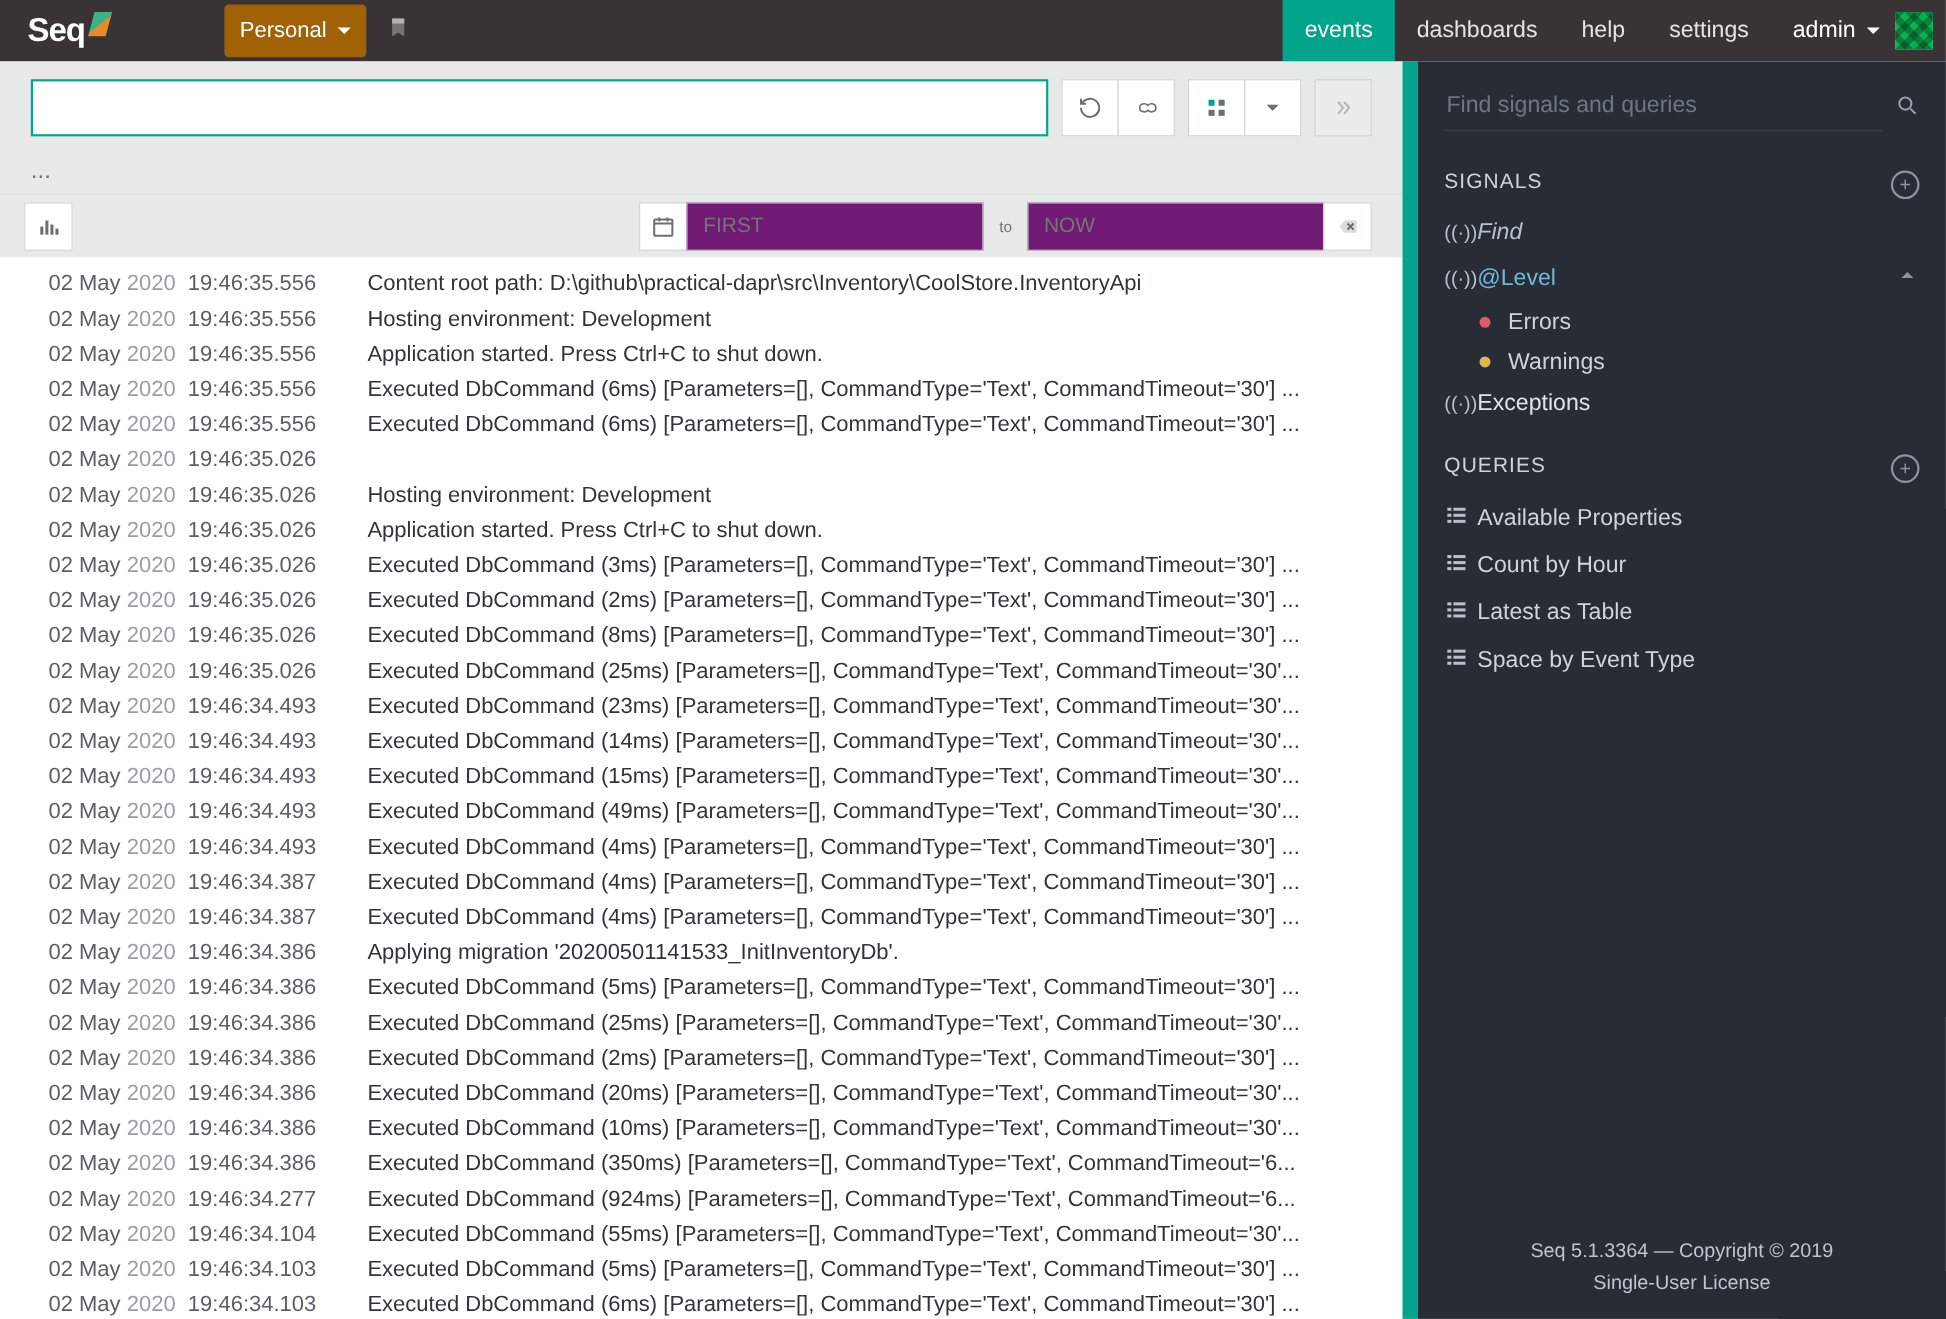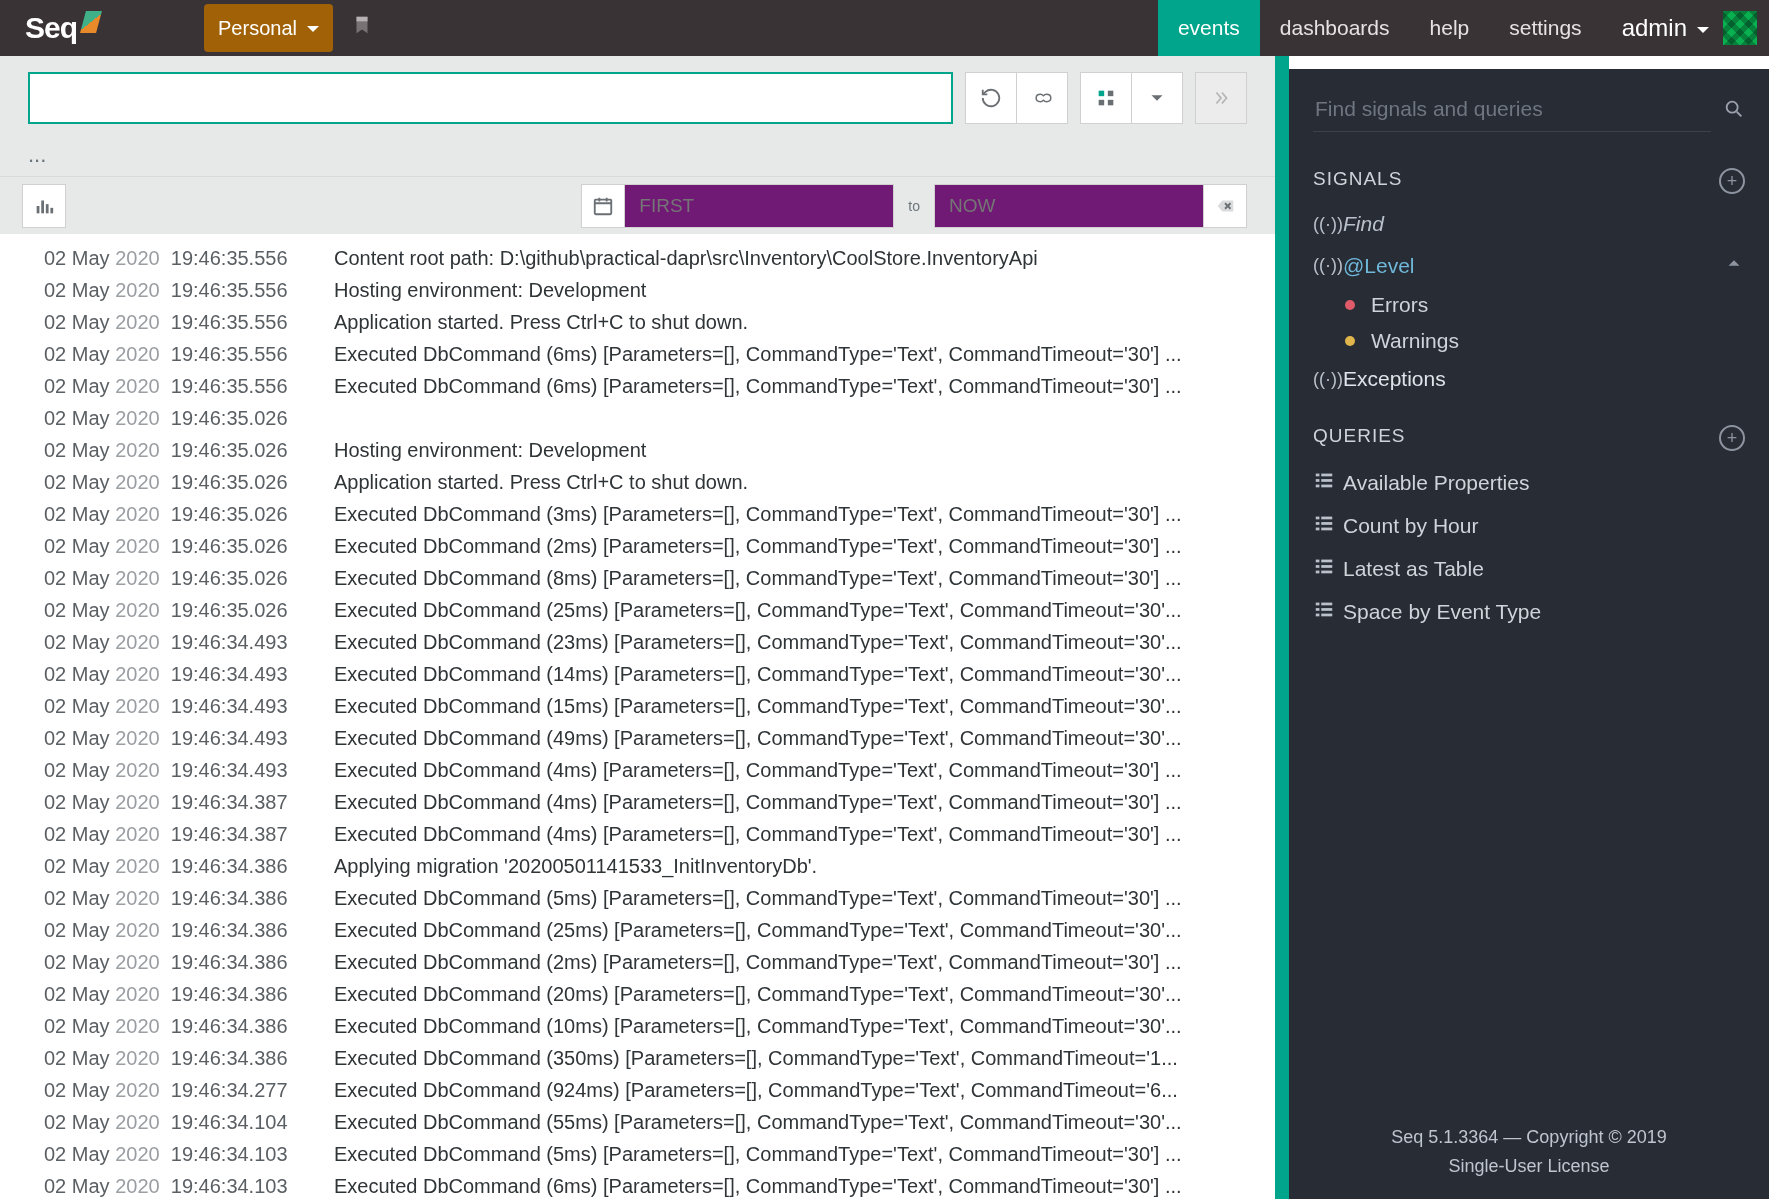--- a/index.html
+++ b/index.html
@@ -12,30 +12,30 @@
   background:linear-gradient(135deg,#3fb088 50%,#e88a2a 50%); }
 .ws-pill { margin-left:105px; height:48px; padding:0 14px; background:#a16207; border-radius:4px;
   display:flex; align-items:center; font-size:20px; cursor:pointer; }
 .chev-down::after { content:""; display:inline-block; margin-left:10px; border:6px solid transparent;
   border-top-color:#fff; transform:translateY(3px); }
 .bookmark-btn { margin-left:18px; color:#b8b1b4; font-size:22px; cursor:pointer; }
 .nav { margin-left:auto; display:flex; align-items:center; height:100%; }
 .nav-item { height:100%; display:flex; align-items:center; padding:0 20px; font-size:21px;
   color:#e6e2e4; cursor:pointer; }
 .nav-item.active { background:#00a58b; color:#fff; }
-.user-pill { display:flex; align-items:center; padding:0 12px 0 20px; font-size:24px; cursor:pointer; }
+.user-pill { display:flex; align-items:center; padding:0 12px 0 20px; font-size:21px; cursor:pointer; }
 .avatar { width:34px; height:34px; margin-left:14px;
   background:repeating-linear-gradient(45deg,#2fd48f 0 6px,#1f9c6b 6px 12px),
              repeating-linear-gradient(-45deg,#2fd48f 0 6px,#1f9c6b 6px 12px);
   background-blend-mode:multiply; }
 
 
 .shell { display:flex; height:calc(100% - 56px); }
 .main { flex:1; display:flex; flex-direction:column; background:#fff; min-width:0; }
-.right { width:480px; background:#272c35; color:#cfd3da; display:flex; flex-direction:column; position:relative;margin-top:13px; }
+.right { width:480px; background:#272c35; color:#cfd3da; display:flex; flex-direction:column; position:relative; }
 .right-strip { width:14px; background:#00a58b; }
 
 
 .searchrow { height:84px; background:#e7e9e8; display:flex; align-items:center; padding:0 28px; }
 .query-input { flex:1; height:52px; border:2px solid #00a58b; padding:0 12px; font-size:24px; outline:none; }
 .tb-gap { width:12px; }
 .icon-btn { width:52px; height:52px; background:#fff; border:1px solid #d0d0d0; display:flex;
   align-items:center; justify-content:center; font-size:22px; color:#6a6f73; cursor:pointer; }
 .icon-btn + .icon-btn { margin-left:-1px; }
 .icon-btn.disabled { background:#ececec; color:#b6b6b6; }
@@ -278,21 +278,21 @@
         <div class="evrow">
           <span class="dt">02 May <span class="yr">2020</span>&nbsp;&nbsp;19:46:34.386</span>
           <span class="msg">Executed DbCommand (20ms) [Parameters=[], CommandType='Text', CommandTimeout='30'...</span>
         </div>
         <div class="evrow">
           <span class="dt">02 May <span class="yr">2020</span>&nbsp;&nbsp;19:46:34.386</span>
           <span class="msg">Executed DbCommand (10ms) [Parameters=[], CommandType='Text', CommandTimeout='30'...</span>
         </div>
         <div class="evrow">
           <span class="dt">02 May <span class="yr">2020</span>&nbsp;&nbsp;19:46:34.386</span>
-          <span class="msg">Executed DbCommand (350ms) [Parameters=[], CommandType='Text', CommandTimeout='1...</span>
+          <span class="msg">Executed DbCommand (350ms) [Parameters=[], CommandType='Text', CommandTimeout='6...</span>
         </div>
         <div class="evrow">
           <span class="dt">02 May <span class="yr">2020</span>&nbsp;&nbsp;19:46:34.277</span>
           <span class="msg">Executed DbCommand (924ms) [Parameters=[], CommandType='Text', CommandTimeout='6...</span>
         </div>
         <div class="evrow">
           <span class="dt">02 May <span class="yr">2020</span>&nbsp;&nbsp;19:46:34.104</span>
           <span class="msg">Executed DbCommand (55ms) [Parameters=[], CommandType='Text', CommandTimeout='30'...</span>
         </div>
         <div class="evrow">

